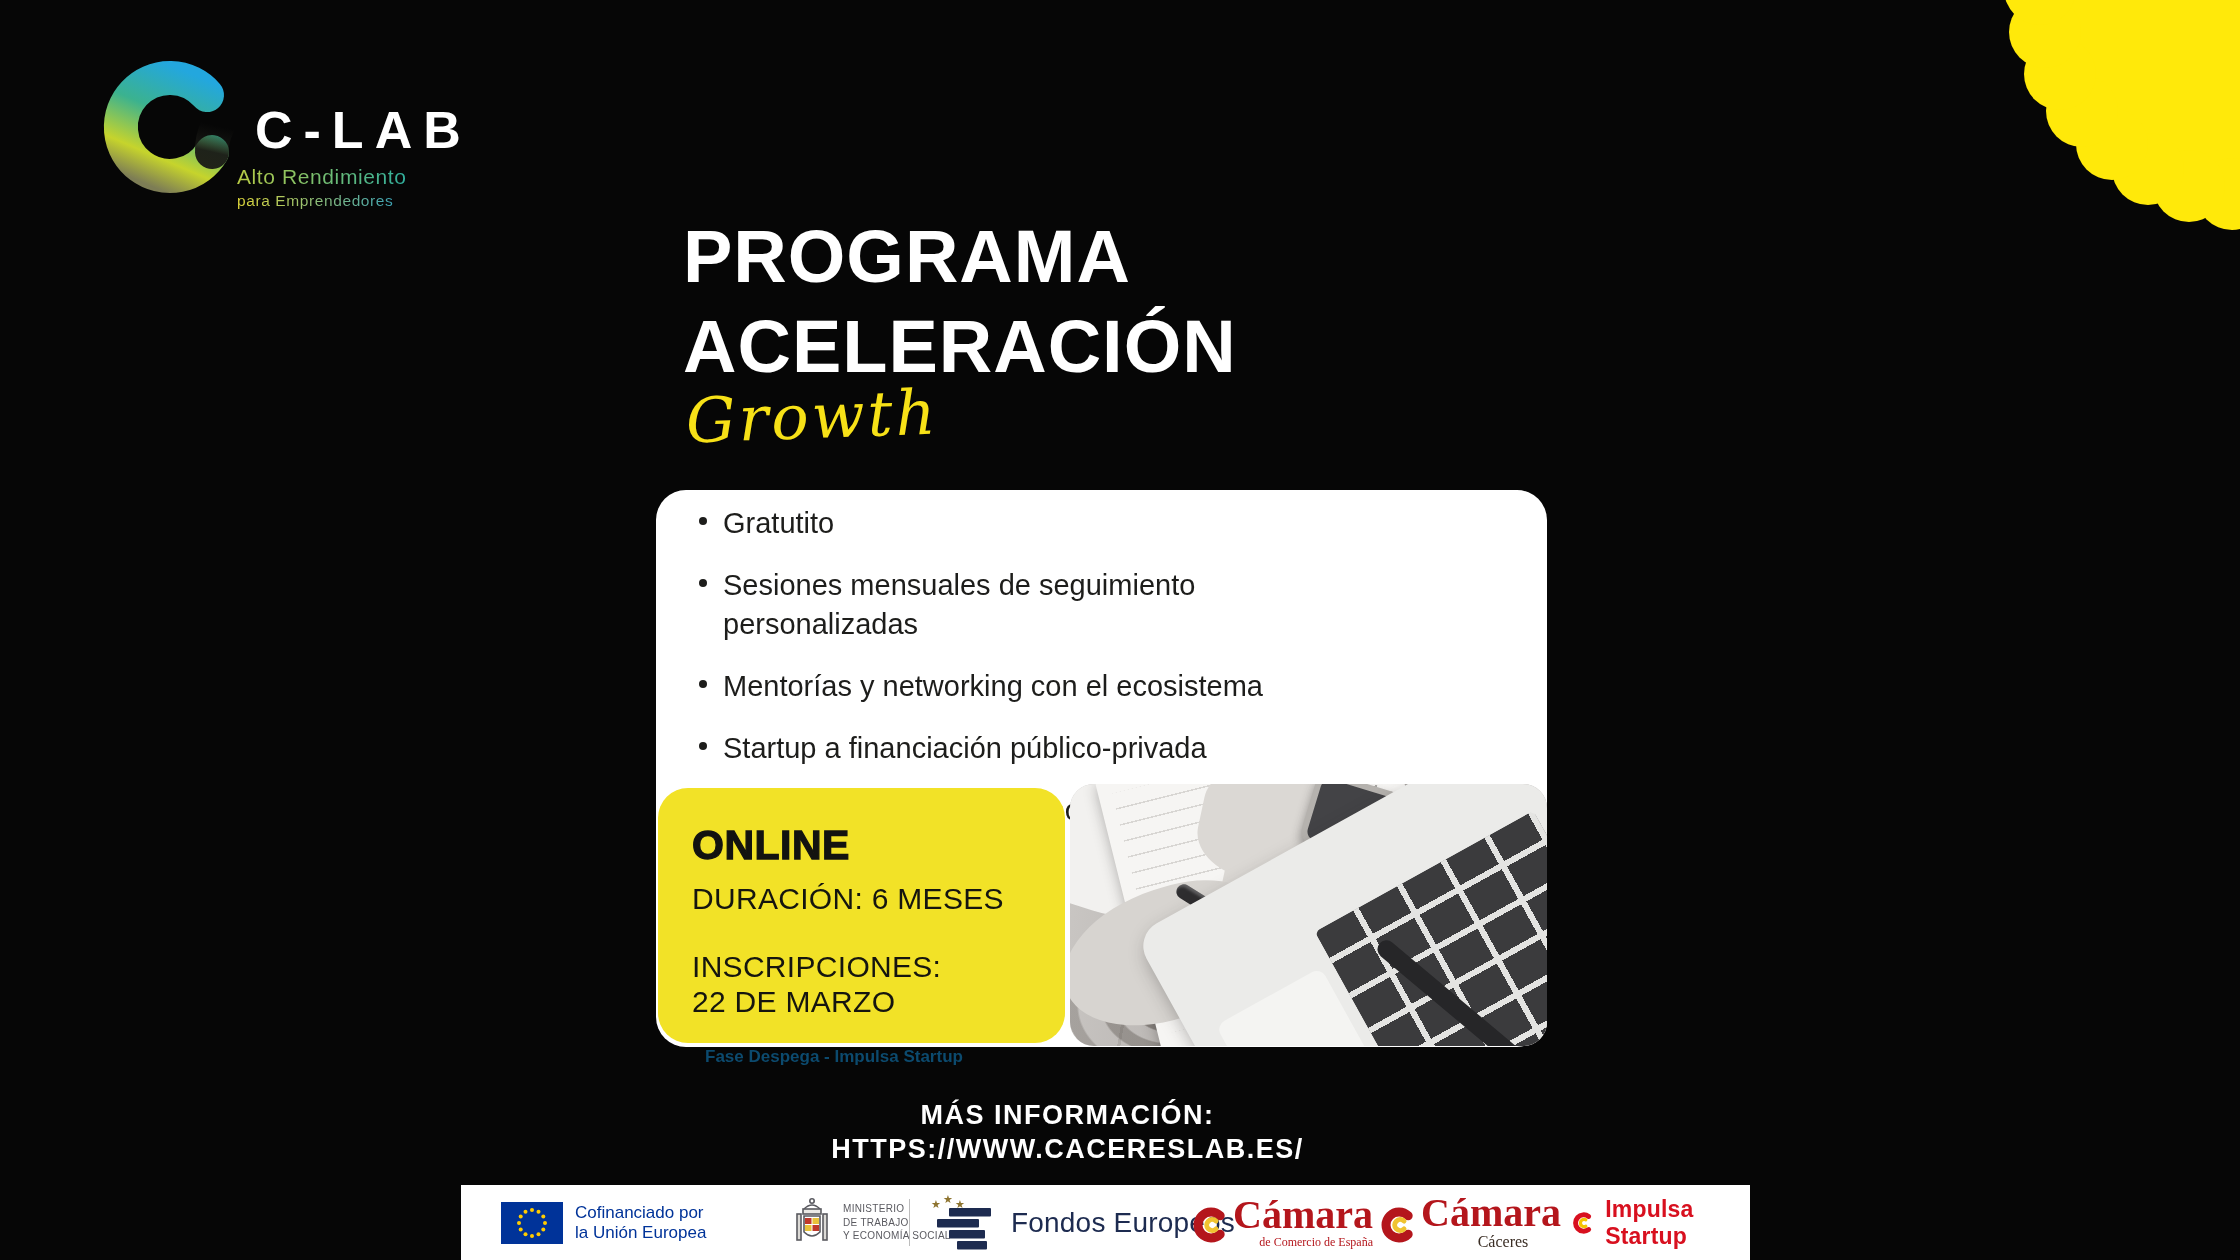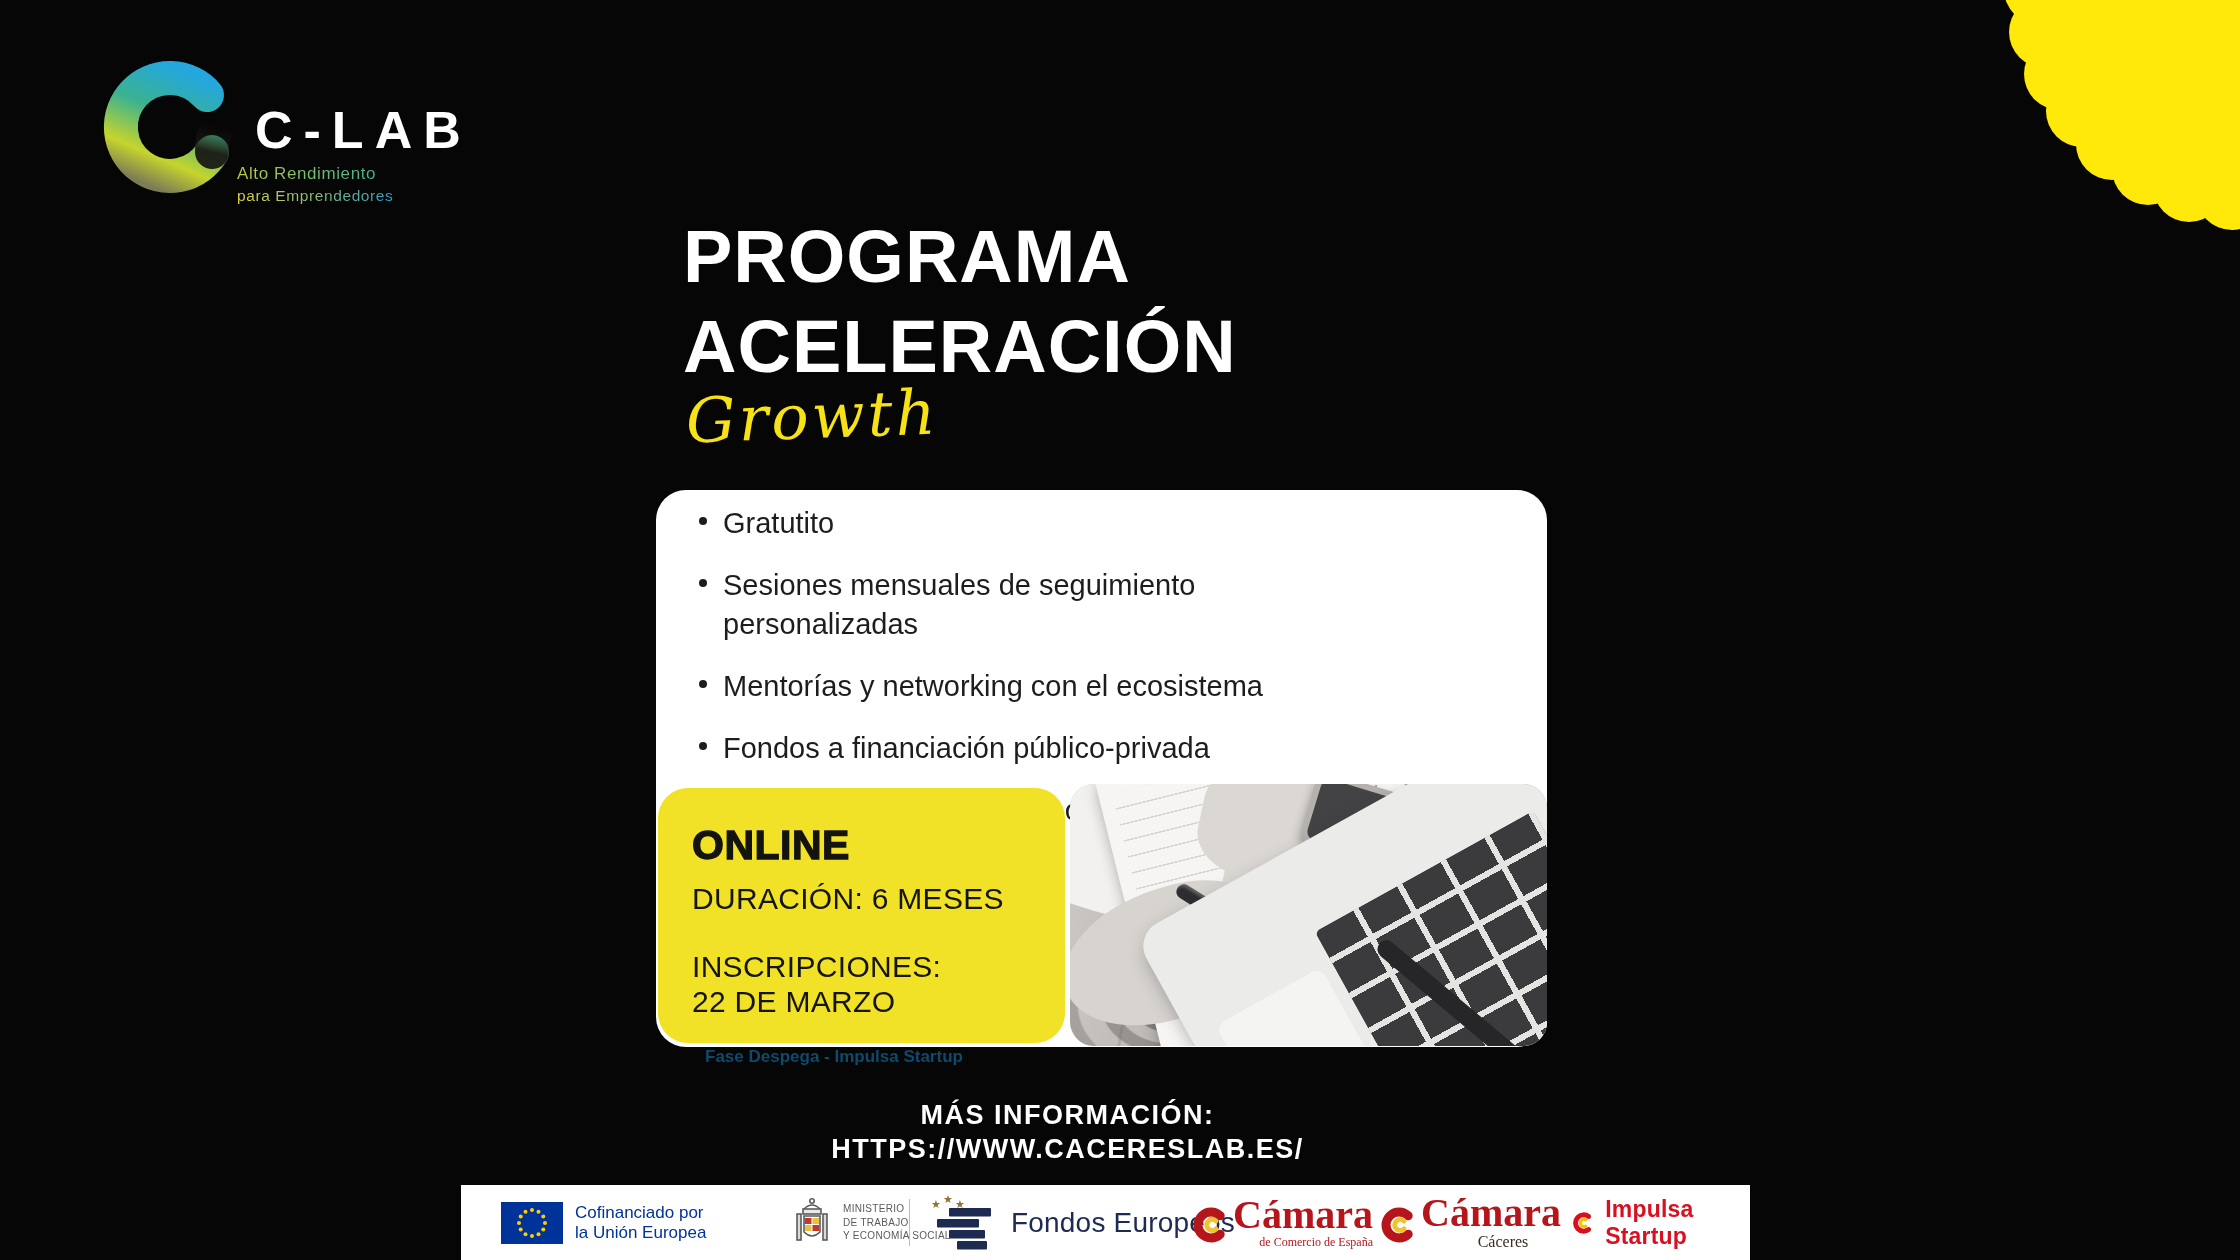--- a/index.html
+++ b/index.html
@@ -9,21 +9,21 @@
 
   
   .scallop { position:absolute; top:0; right:0; width:300px; height:260px; }
 
   
   .brand { position:absolute; left:95px; top:35px; width:420px; height:200px; }
   .ring { position:absolute; left:5px; top:5px; }
   .brand-name { position:absolute; left:160px; top:65px; font-size:52px; font-weight:700;
                 letter-spacing:11px; color:#ffffff; }
   .tagline { position:absolute; left:142px; top:128px; line-height:1.35; }
-  .tagline .t1 { font-size:17px; letter-spacing:.6px;
+  .tagline .t1 { font-size:21px; letter-spacing:.6px;
       background:linear-gradient(90deg,#b9cc45,#2fae9d); -webkit-background-clip:text;
       background-clip:text; color:transparent; }
   .tagline .t2 { font-size:15.5px; letter-spacing:.6px;
       background:linear-gradient(90deg,#e0d83a,#2f9fc0); -webkit-background-clip:text;
       background-clip:text; color:transparent; }
 
   
   .title-block { position:absolute; left:683px; top:212px; }
   .title-line { font-size:74px; font-weight:700; color:#ffffff; letter-spacing:1px; line-height:1.21; }
   .growth { position:absolute; left:3px; top:168px; font-family:"DejaVu Serif", serif;
@@ -174,21 +174,21 @@
     <div class="title-line">PROGRAMA</div>
     <div class="title-line">ACELERACIÓN</div>
     <div class="growth">Growth</div>
   </div>
 
   <div class="card">
     <ul class="features">
       <li>Gratutito</li>
       <li>Sesiones mensuales de seguimiento personalizadas</li>
       <li>Mentorías y networking con el ecosistema</li>
-      <li>Fondos a financiación público-privada</li>
+      <li>Startup a financiación público-privada</li>
       <li>Demo Day y premios económicos</li>
     </ul>
   </div>
 
   <div class="details-box">
     <div class="online">ONLINE</div>
     <div class="duration">DURACIÓN: 6 MESES</div>
     <div class="inscriptions">
       <div>INSCRIPCIONES:</div>
       <div>22 DE MARZO</div>

